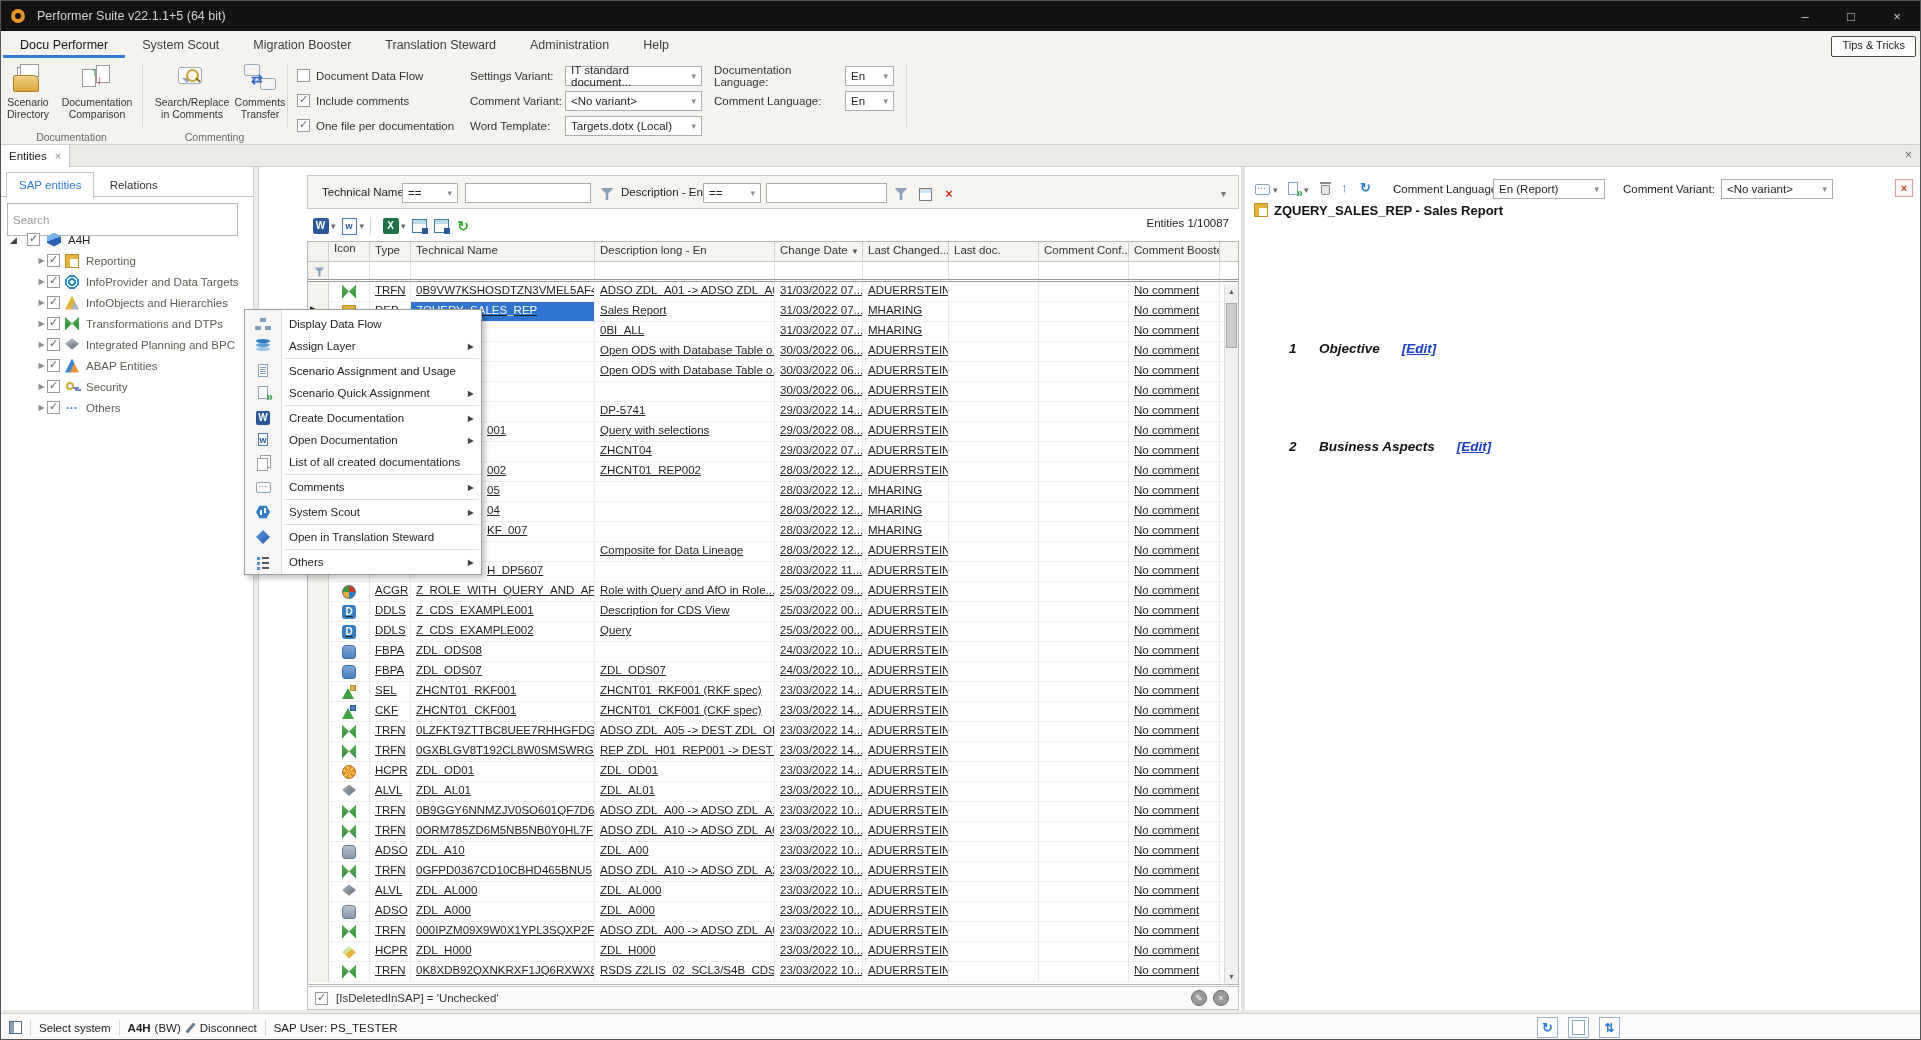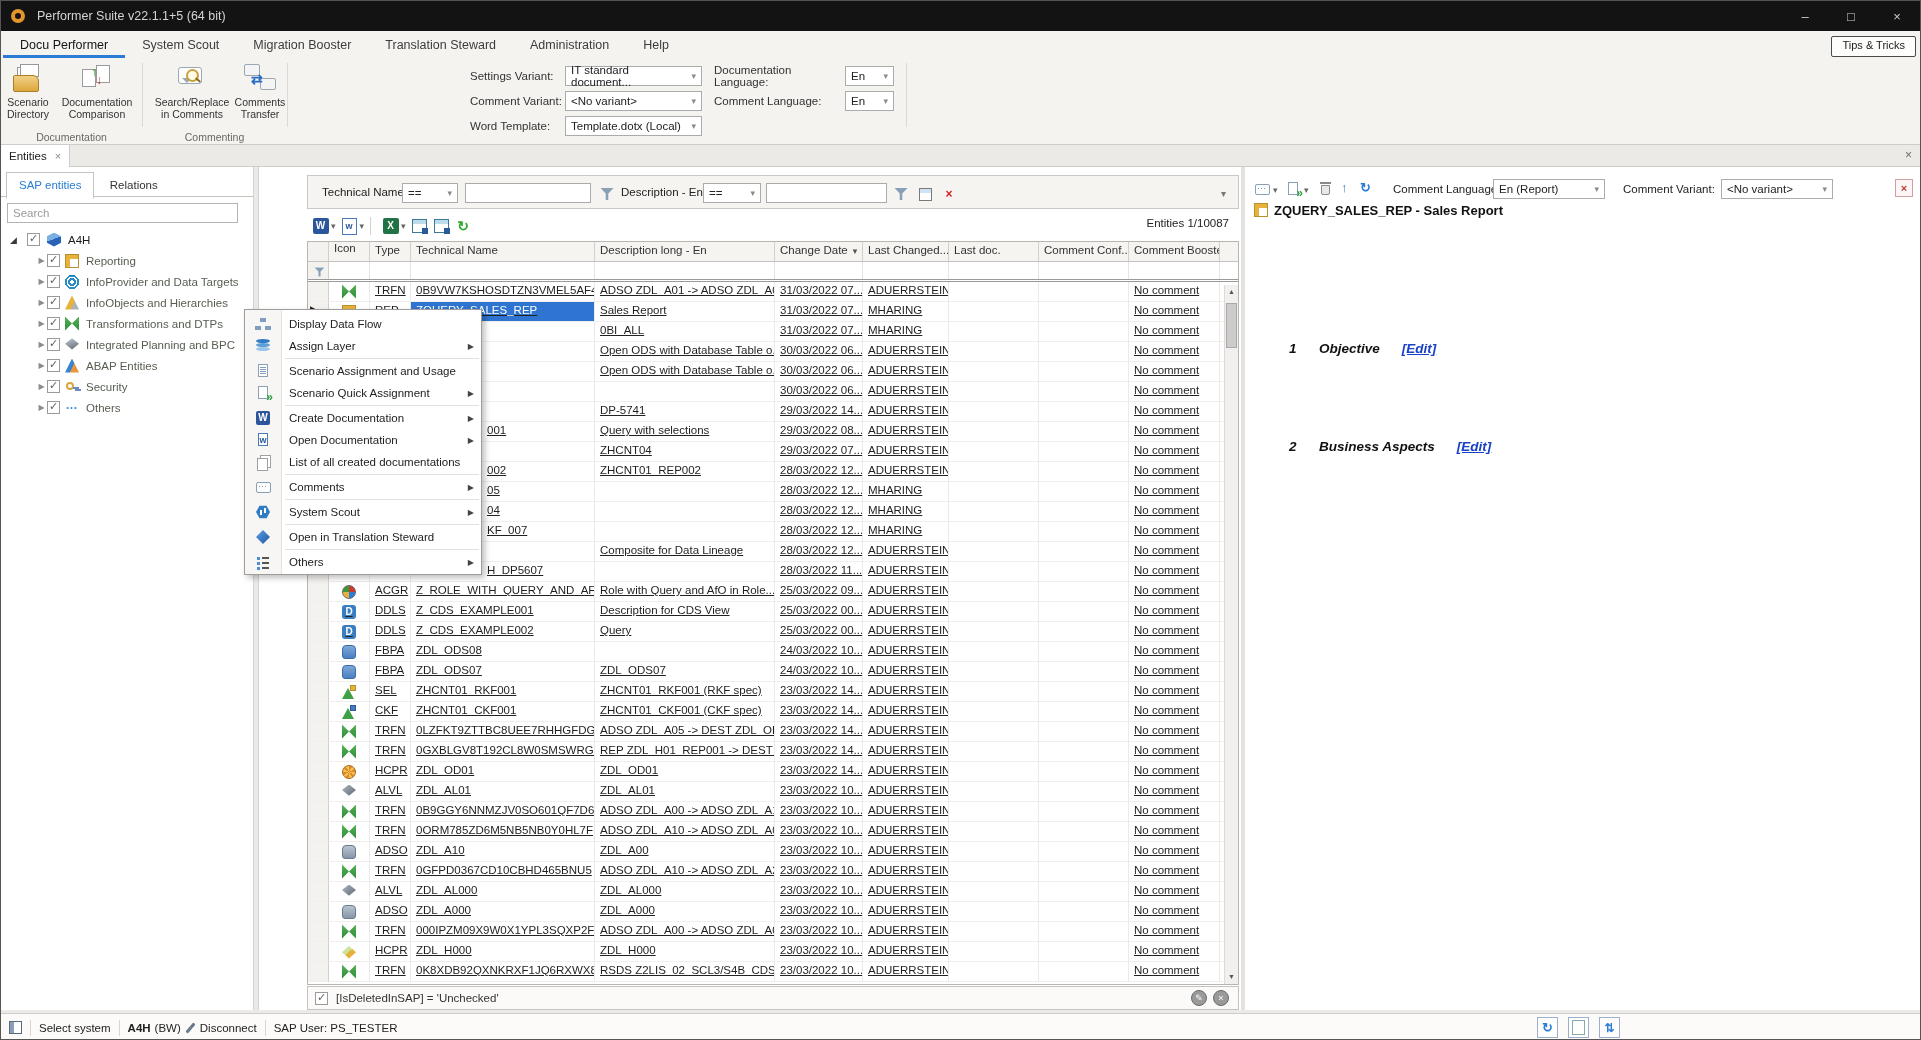--- a/index.html
+++ b/index.html
@@ -50,21 +50,21 @@
   .swap{position:absolute;left:8px;top:8px;color:#2a6cc4;font-weight:bold;font-size:14px;}
   
   .doctabs{left:0;top:144px;width:100%;height:22px;background:#eceae6;border-bottom:1px solid #cfcdc9;box-sizing:border-box;}
   .dtab{position:absolute;left:0;top:0;height:22px;padding:0 8px;background:#fff;border-right:1px solid #cfcdc9;display:flex;align-items:center;font-size:11.5px;color:#222;}
   .dtab .x{margin-left:8px;color:#8a8a8a;font-size:11px;}
   .stripx{position:absolute;right:8px;top:3px;color:#6a6a6a;font-size:12px;}
   
   .sidetabs{left:0;top:170px;width:252px;height:26px;border-bottom:1px solid #c6c4c1;box-sizing:border-box;}
   .sidetab{position:relative;display:inline-block;height:25px;line-height:25px;padding:0 12px;font-size:11.5px;color:#333;top:1px;}
   .sidetab.on{background:#fff;border:1px solid #c6c4c1;border-bottom:1px solid #fff;color:#2a7cd4;margin-left:5px;}
-  .search{left:6px;top:202px;width:231px;height:20px;border:1px solid #b4b4b4;box-sizing:border-box;font-size:11.5px;color:#222;padding:0 5px;font-family:"Liberation Sans",sans-serif;}
+  .search{left:6px;top:202px;width:231px;height:33px;border:1px solid #b4b4b4;box-sizing:border-box;font-size:11.5px;color:#222;padding:0 5px;font-family:"Liberation Sans",sans-serif;}
   .search::placeholder{color:#9a9a9a;}
   .tree{left:0;top:228px;width:252px;}
   .trow{height:21px;display:flex;align-items:center;}
   .exp{width:9px;text-align:center;color:#8c8c8c;font-size:8px;flex:none;}
   .exp.open{color:#3a3a3a;font-size:9px;}
   .tlabel{margin-left:7px;font-size:11.5px;color:#565e50;}
   .tlabel.root{color:#1c1c1c;}
   .ti,.gi{display:inline-block;width:14px;height:14px;flex:none;position:relative;}
   
   .ti-cube{background:linear-gradient(160deg,#7ab0e4 0 45%,#2a62b8 45%);clip-path:polygon(50% 0,100% 27%,100% 73%,50% 100%,0 73%,0 27%);}
@@ -249,41 +249,59 @@
         <span class="bubS" style="left:1px;top:1px;"></span>
           <span class="bubS" style="right:1px;bottom:3px;"></span>
           <span class="swap">⇄</span>
       </span>
       <span class="lbl">Comments
 Transfer</span>
     </div>
     <div class="gsep" style="left:286px;"></div>
     <div class="gsep" style="left:905px;"></div>
 
+    <div class="rchecks">
+
+        <div class="rcheckrow">
+          <span class="cb"></span>
+          <span class="txt">Document Data Flow</span>
+        </div>
+
+        <div class="rcheckrow">
+          <span class="cb on"></span>
+          <span class="txt">Include comments</span>
+        </div>
+
+        <div class="rcheckrow">
+          <span class="cb on"></span>
+          <span class="txt">One file per documentation</span>
+        </div>
+
+    </div>
 
     <div class="rfields">
 
         <div class="frow">
           <span class="flab">Settings Variant:</span>
           <span class="dd" style="width:137px;">
             <span>IT standard document...</span>
           </span>
         </div>
 
         <div class="frow">
           <span class="flab">Comment Variant:</span>
           <span class="dd" style="width:137px;">
             <span>&lt;No variant&gt;</span>
           </span>
         </div>
 
         <div class="frow">
           <span class="flab">Word Template:</span>
           <span class="dd" style="width:137px;">
-            <span>Template.dotx (Local)</span>
+            <span>Targets.dotx (Local)</span>
           </span>
         </div>
 
     </div>
 
     <div class="langfields">
 
         <div class="frow">
           <span class="flab">Documentation Language:</span>
           <span class="dd" style="width:49px;">

